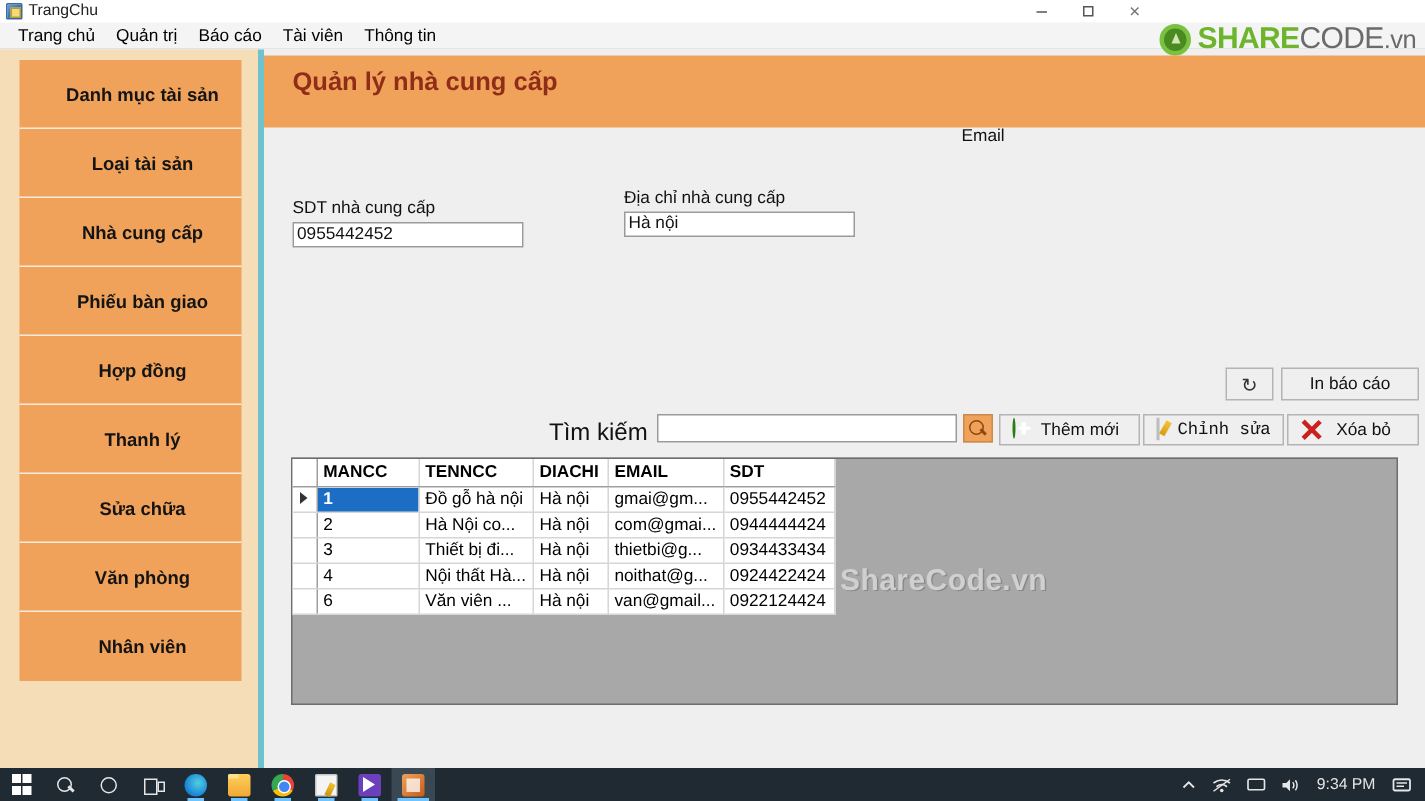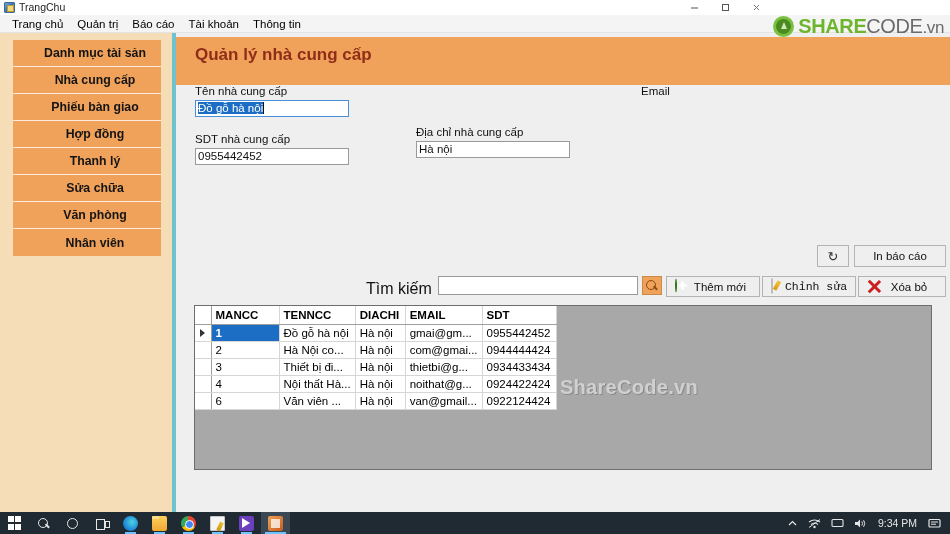--- a/index.html
+++ b/index.html
@@ -70,21 +70,21 @@
   .brand-code{ color:#6b6b6b; font-weight:normal;}
   .brand-vn{ color:#6b6b6b; font-weight:normal; font-size:17px;}
 
   
   .sidebar {
     position:absolute; left:0; top:33px; width:172px; height:479px;
     background:#f5ddb7;
   }
   .side-list { padding:7px 10px 0 13px; }
   .side-btn {
-    height:27px; width:148px; background:#f0a25a;
+    height:46px; width:148px; background:#f0a25a;
     border:none; border-bottom:1px solid #f8ebdd;
     display:flex; align-items:center; justify-content:center;
     font-size:12.3px; color:#141414; font-weight:bold;
     font-family:"Liberation Sans", sans-serif; cursor:default;padding-left:16px;
   }
   .side-btn:last-child{border-bottom:none;}
   .side-divider{
     position:absolute; left:172px; top:33px; width:4px; height:479px;
     background:#6fc3cf;
   }
@@ -298,54 +298,51 @@
             <line x1="8" y1="3" x2="3" y2="8" stroke="#777" stroke-width="1"></line>
           </svg>
       </div>
     </div>
   </div>
 
   <div class="menustrip">
     <div class="menuitem">Trang chủ</div>
     <div class="menuitem">Quản trị</div>
     <div class="menuitem">Báo cáo</div>
-    <div class="menuitem">Tài khoản</div>
+    <div class="menuitem">Tài viên</div>
     <div class="menuitem">Thông tin</div>
   </div>
 
   <div class="brand">
     <div class="brand-mark"></div>
     <div class="brand-txt"><span class="brand-share">SHARE</span><span class="brand-code">CODE</span><span class="brand-vn">.vn</span></div>
   </div>
 
   <div class="sidebar">
     <div class="side-list">
       <div class="side-btn">Danh mục tài sản</div>
+      <div class="side-btn">Loại tài sản</div>
       <div class="side-btn">Nhà cung cấp</div>
       <div class="side-btn">Phiếu bàn giao</div>
       <div class="side-btn">Hợp đồng</div>
       <div class="side-btn">Thanh lý</div>
       <div class="side-btn">Sửa chữa</div>
       <div class="side-btn">Văn phòng</div>
       <div class="side-btn">Nhân viên</div>
     </div>
   </div>
   <div class="side-divider"></div>
 
   <div class="content">
 
     <div class="page-header"></div>
     <div class="page-title">Quản lý nhà cung cấp</div>
 
     <div class="form-area">
 
-      <div class="fld" style="left:19px; top:0;">
-        <span class="fld-label">Tên nhà cung cấp</span>
-        <div class="fld-input focused"><span class="sel-text">Đồ gỗ hà nội</span><span class="caret"></span></div>
-      </div>
 
       <div class="fld" style="left:240px; top:0;margin-top:41px;">
         <span class="fld-label">Địa chỉ nhà cung cấp</span>
         <div class="fld-input"><span>Hà nội</span></div>
       </div>
 
       <div class="fld" style="left:465px; top:0;">
         <span class="fld-label">Email</span>
       </div>
 

